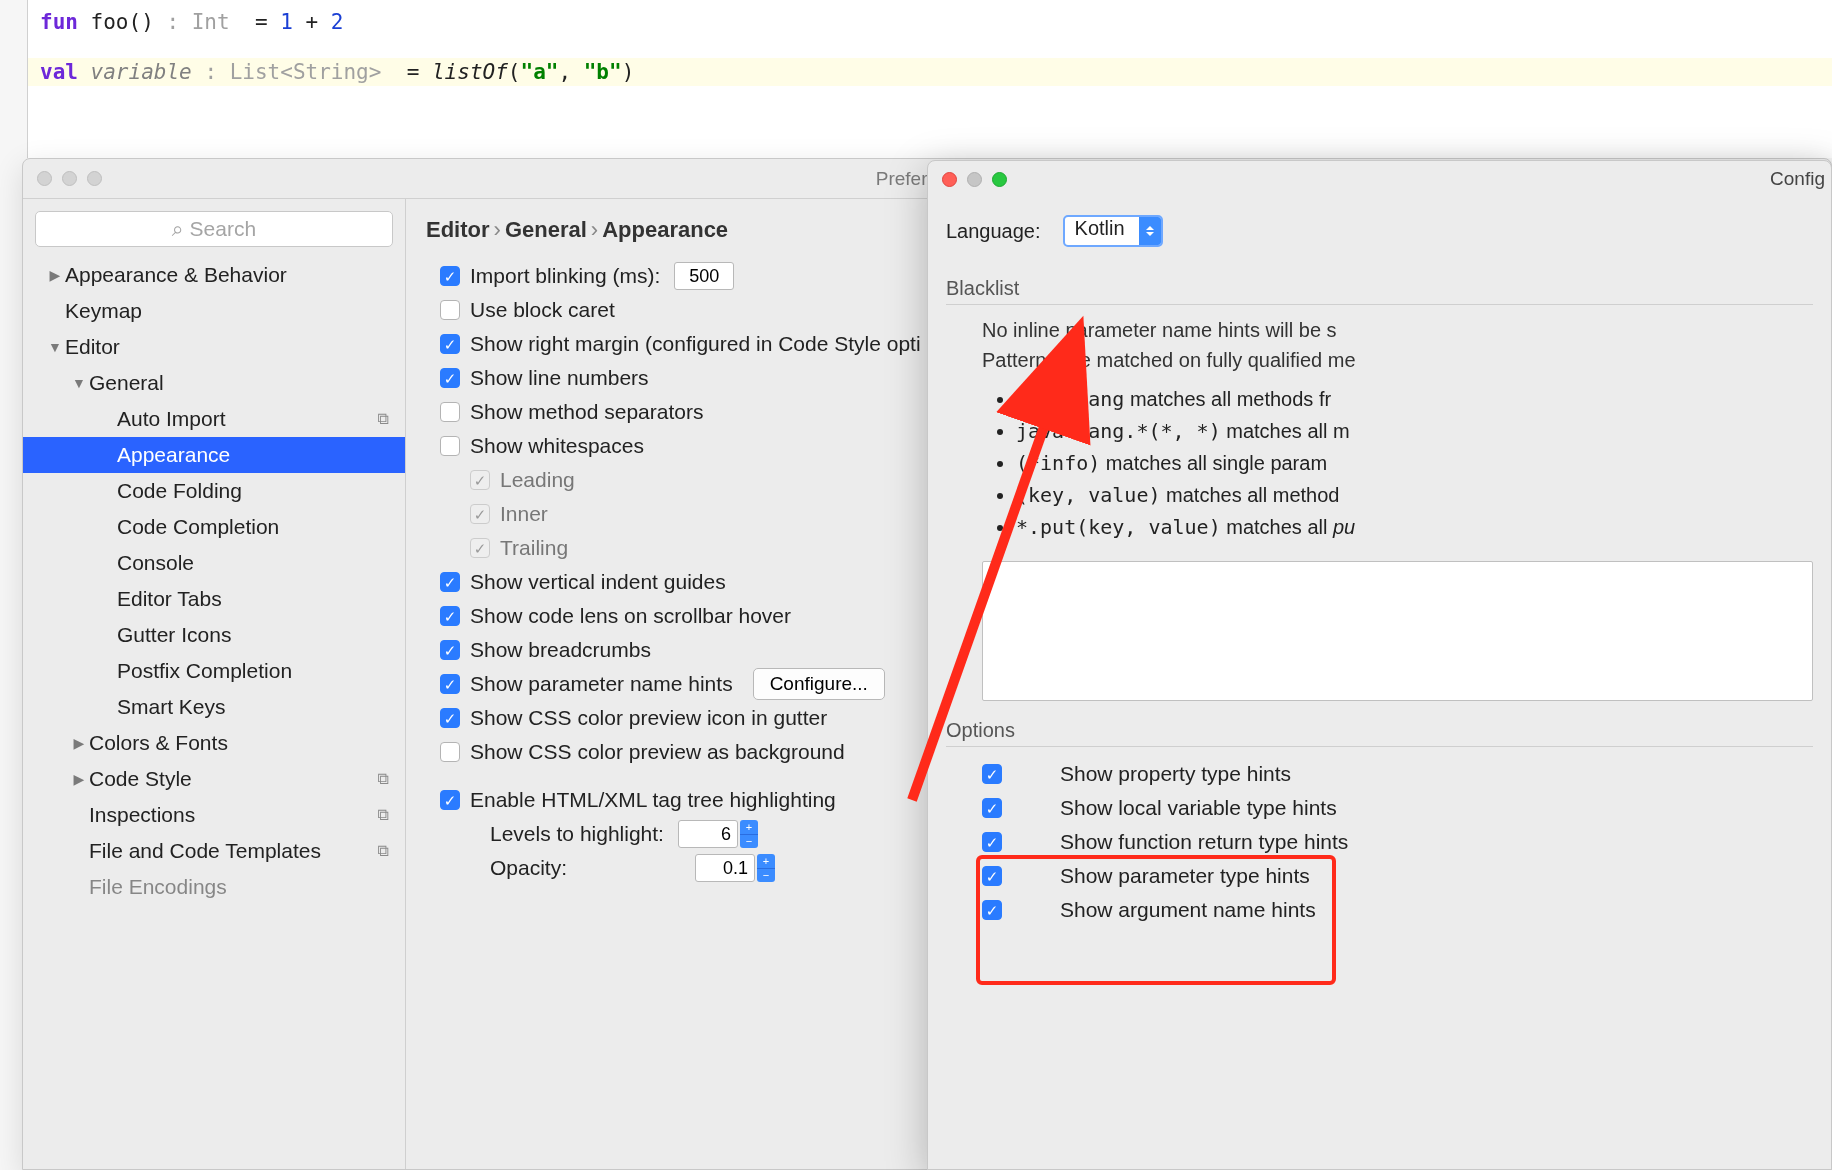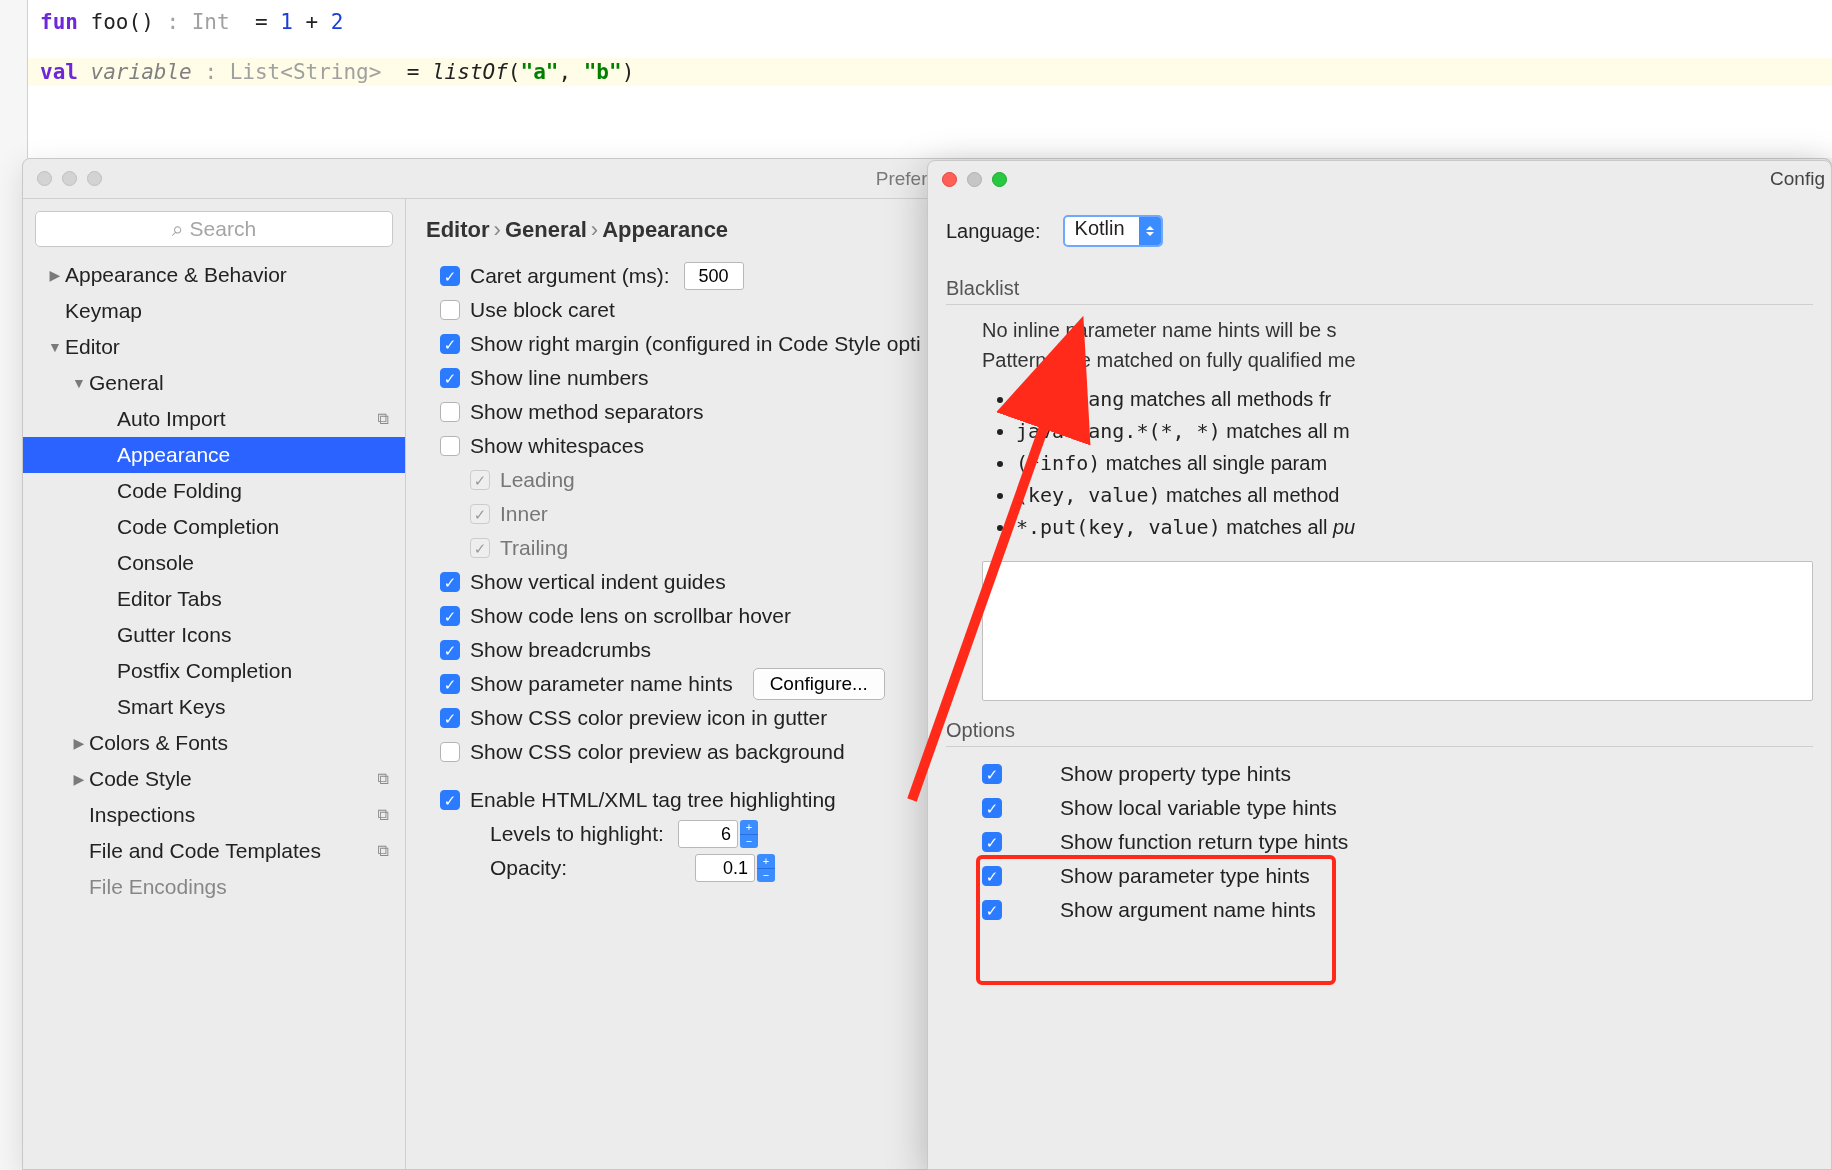--- a/index.html
+++ b/index.html
@@ -282,21 +282,21 @@
       </div>
     </div>
 
     <div class="main">
       <div class="breadcrumb">
         <span>Editor</span><span class="sep">›</span><span>General</span><span class="sep">›</span><span>Appearance</span>
       </div>
 
       <div class="opt-row">
           <span class="chk on"></span>
-          <span>Caret argument (ms):</span>
+          <span>Import blinking (ms):</span>
           <input class="inline-input" value="500" style="">
         </div>
       <div class="opt-row">
           <span class="chk"></span>
           <span>Use block caret</span>
         </div>
       <div class="opt-row">
           <span class="chk on"></span>
           <span>Show right margin (configured in Code Style opti</span>
         </div>

